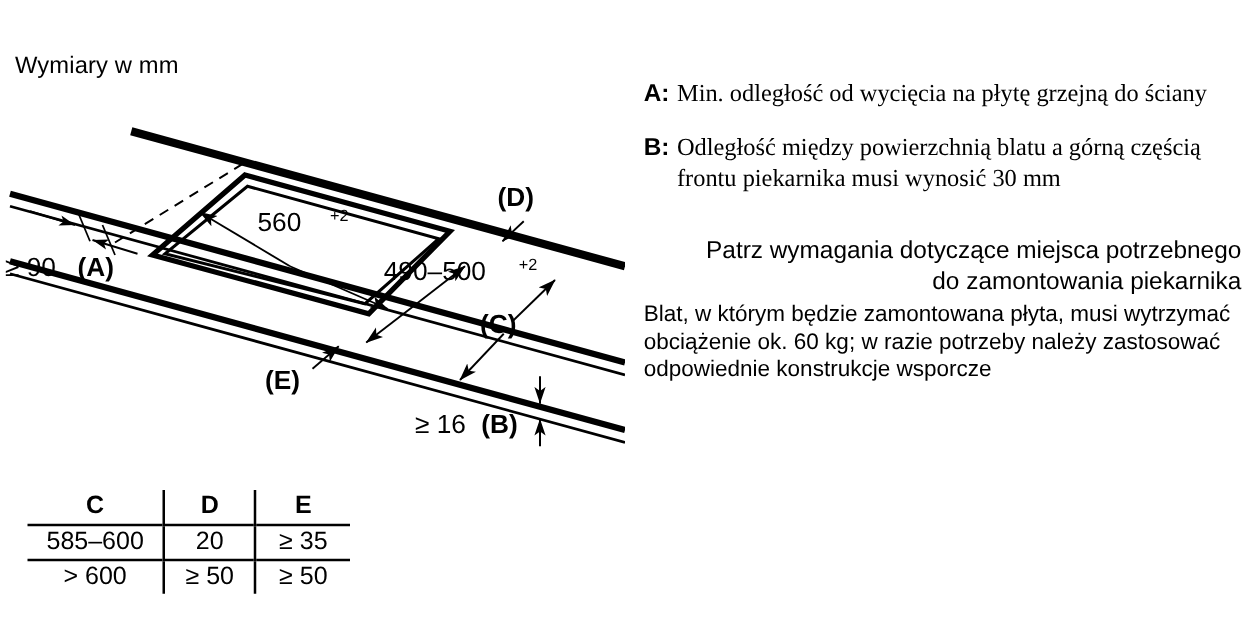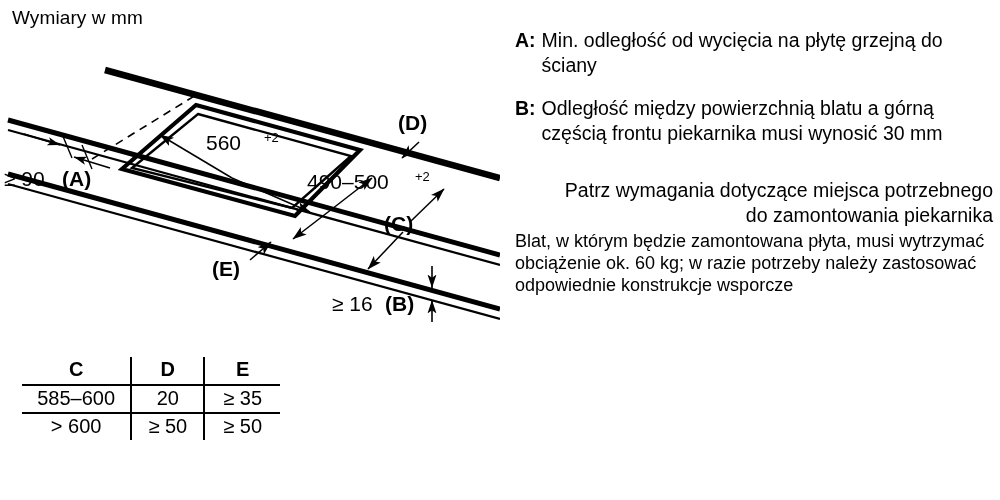--- a/index.html
+++ b/index.html
@@ -13,20 +13,21 @@
     font-family: "Liberation Sans", sans-serif;
     color: #000000;
     overflow: hidden;
     position: relative;
   }
   #page {
     position: relative;
     width: 1000px;
     height: 424px;
     background: #ffffff;
+    margin-top: 35px;
   }
 
   
   .title {
     position: absolute;
     left: 12px;
     top: 6px;
     font-size: 19px;
     line-height: 24px;
     letter-spacing: 0.1px;
@@ -108,21 +109,21 @@
     font-size: 19.5px;
     line-height: 25px;
     margin-bottom: 18px;
   }
   .note-key {
     font-weight: bold;
     flex: 0 0 auto;
     padding-right: 6px;
     white-space: nowrap;
   }
-  .note-body { flex: 1 1 auto; }
+  .note-body { flex: 1 1 auto; font-family: Liberation Serif, serif; }
 
   .para-indent {
     font-size: 19.5px;
     line-height: 25px;
     margin: 0 0 0 34px;
     text-align: right;
   }
   .para-flush {
     font-size: 18px;
     line-height: 22px;

